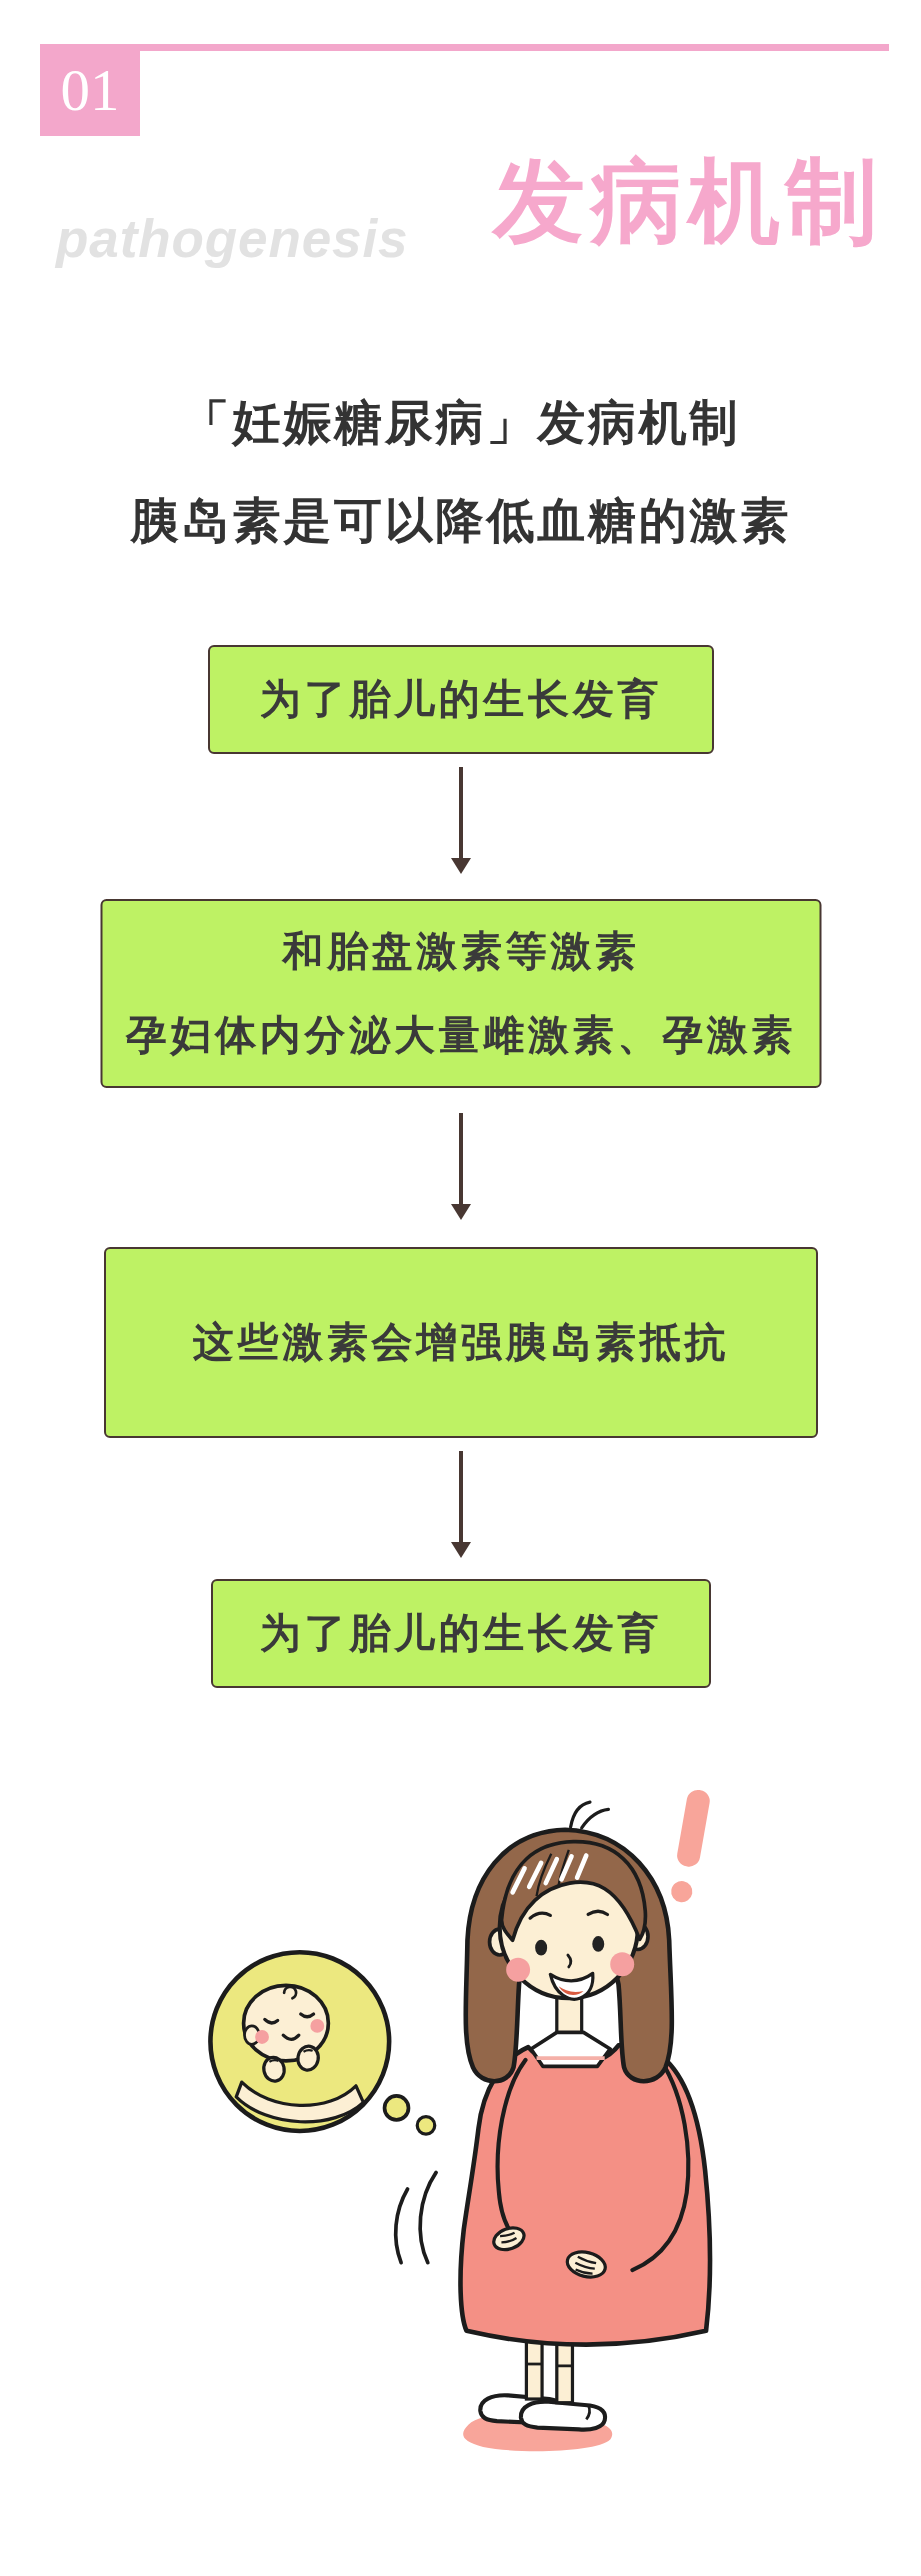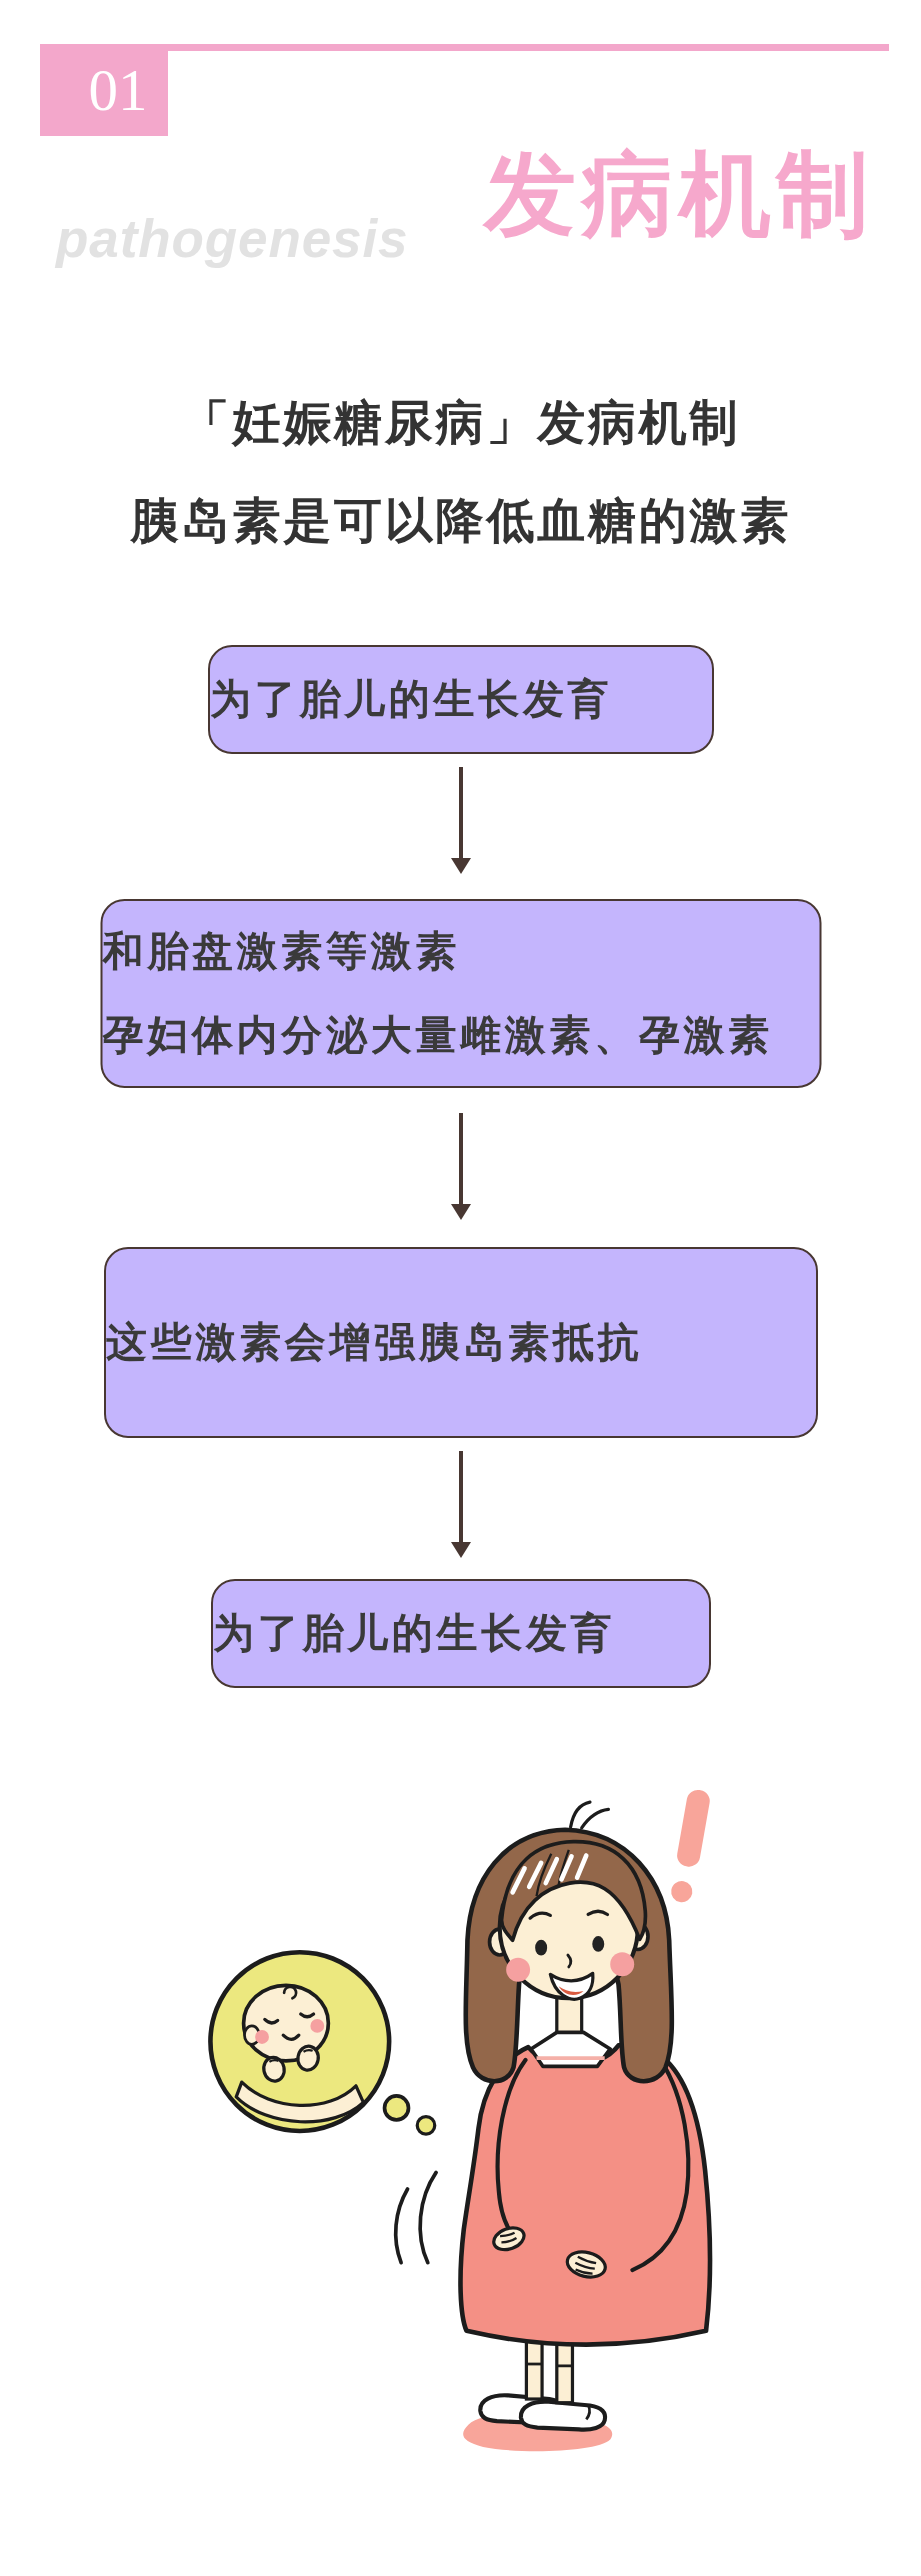--- a/index.html
+++ b/index.html
@@ -3,46 +3,46 @@
 <meta charset="utf-8">
 <style>
   html,body{margin:0;padding:0;}
   body{
     width:922px;height:2576px;position:relative;background:#ffffff;overflow:hidden;
     font-family:"Liberation Sans","DejaVu Sans",sans-serif;
   }
   
   .num-box{
     position:absolute;left:40px;top:44px;width:100px;height:92px;
-    background:#f3a7cb;display:flex;align-items:center;justify-content:center;padding-left:28px;
+    background:#f3a7cb;display:flex;align-items:center;justify-content:center;
   }
   .num-box span{
     font-family:"Liberation Serif","DejaVu Serif",serif;
     color:#ffffff;font-size:59px;line-height:1;
   }
   .top-line{position:absolute;left:140px;top:44px;width:749px;height:6.5px;background:#f3a7cb;}
   .subtitle-en{
     position:absolute;left:56px;top:208px;
     font-size:53px;font-weight:700;font-style:italic;color:#e2e2e2;letter-spacing:0.9px;
   }
   .title-cn{
-    position:absolute;right:48px;top:151px;
-    font-family:Liberation Mono, monospace;
+    position:absolute;right:39px;top:151px;
+    font-family:Liberation Sans, sans-serif;
     font-size:92px;font-weight:700;color:#f6a8cc;letter-spacing:5.5px;line-height:1.1;
   }
   
   .intro-line{position:absolute;left:0;width:922px;text-align:center;
     font-size:48px;font-weight:700;color:#333333;letter-spacing:2.8px;}
   #intro1{top:391px;}
   #intro2{top:489px;}
   
   .flow-box{
     position:absolute;left:50%;transform:translateX(-50%);
-    background:#c4b5fd;border:2.8px solid #483732;border-radius:24px;
-    display:flex;flex-direction:column;align-items:flex-start;justify-content:center;
+    background:#bef264;border:2.8px solid #483732;border-radius:6px;
+    display:flex;flex-direction:column;align-items:center;justify-content:center;
     color:#3a3a3a;font-weight:700;font-size:41px;letter-spacing:3.7px;text-align:center;
   }
   #box1{top:645px;width:502px;height:105px;}
   #box2{top:899px;width:717px;height:185px;gap:29.5px;}
   #box3{top:1247px;width:710px;height:187px;gap:26px;}
   #box4{top:1579px;width:496px;height:105px;}
   .note-line{font-weight:400;font-size:39px;letter-spacing:1.8px;color:#3d3d3d;}
   .flow-arrow{position:absolute;left:50%;width:3.7px;margin-left:-1.8px;background:#483732;}
   .flow-arrow::after{
     content:"";position:absolute;left:50%;bottom:-14.7px;transform:translateX(-50%);

